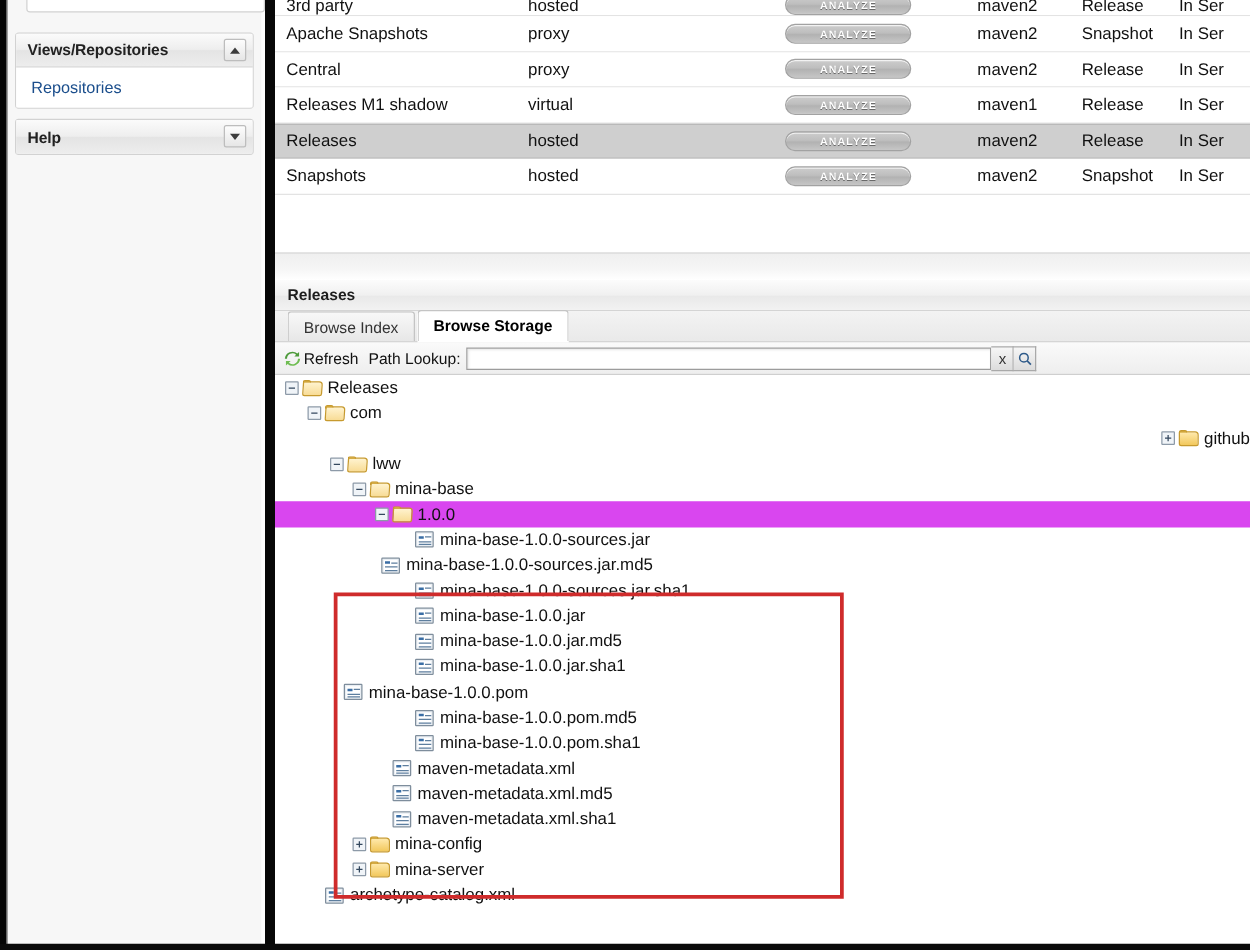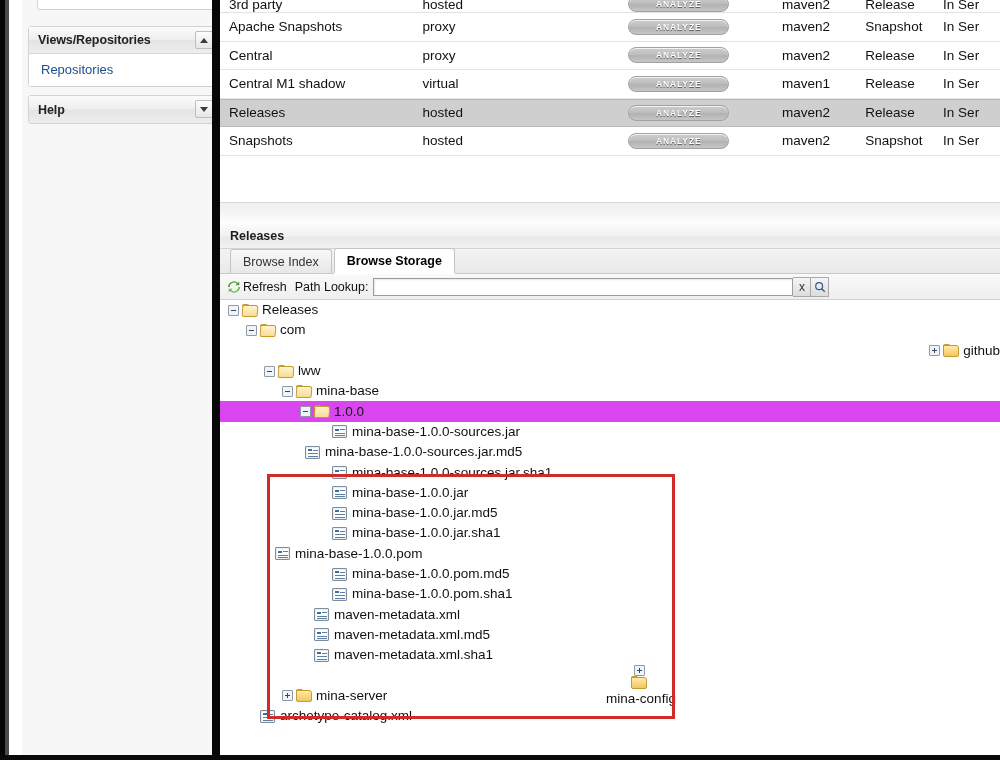--- a/index.html
+++ b/index.html
@@ -17,21 +17,21 @@
   }
 
   
   .edge-left-black  { position:absolute; left:0;   top:0; width:5px;  height:760px; background:#050505; }
   .edge-left-gray   { position:absolute; left:5px; top:0; width:4px;  height:760px; background:#4a4a4a; }
   .divider-black    { position:absolute; left:212px; top:0; width:8px; height:760px; background:#080808; }
   .edge-bottom-black{ position:absolute; left:0; top:755px; width:1000px; height:5px; background:#0a0a0a; }
 
   
   #sidebar {
-    position: absolute; left: 22px; top: 0;
+    position: absolute; left: 6px; top: 0;
     width: 203px; height: 760px;
     background: #f7f7f7;
   }
   .panel {
     margin: 0 6px 8px 6px;
     background: #ffffff;
     border: 1px solid #d2d2d2;
     border-radius: 3px;
   }
   .panel-hd {
@@ -330,21 +330,21 @@
           <div class="c-name">Central</div>
           <div class="c-type">proxy</div>
           <div class="c-btn">
             <div class="analyze-btn">ANALYZE</div>
           </div>
           <div class="c-fmt">maven2</div>
           <div class="c-pol">Release</div>
           <div class="c-stat">In Ser</div>
         </div>
         <div class="grid-row">
-          <div class="c-name">Central M1 shadow</div>
+          <div class="c-name">Releases M1 shadow</div>
           <div class="c-type">virtual</div>
           <div class="c-btn">
             <div class="analyze-btn">ANALYZE</div>
           </div>
           <div class="c-fmt">maven1</div>
           <div class="c-pol">Release</div>
           <div class="c-stat">In Ser</div>
         </div>
         <div class="grid-row sel">
           <div class="c-name">Releases</div>
@@ -561,21 +561,21 @@
           <div class="tnode" style="padding-left: 80px;">
             <span class="toggle none"></span>
             <span class="fileicon">
               <i></i>
               <i></i>
               <i></i>
               <i></i>
             </span>
             <span class="tlabel">maven-metadata.xml.sha1</span>
           </div>
-          <div class="tnode" style="padding-left: 62px; flex-direction: column;">
+          <div class="tnode" style="padding-left: 62px;">
             <span class="toggle plus"></span>
             <span class="folder">
               <span class="tab2"></span>
               <span class="back"></span>
             </span>
             <span class="tlabel">mina-config</span>
           </div>
           <div class="tnode" style="padding-left: 62px; text-align: right;">
             <span class="toggle plus"></span>
             <span class="folder">

